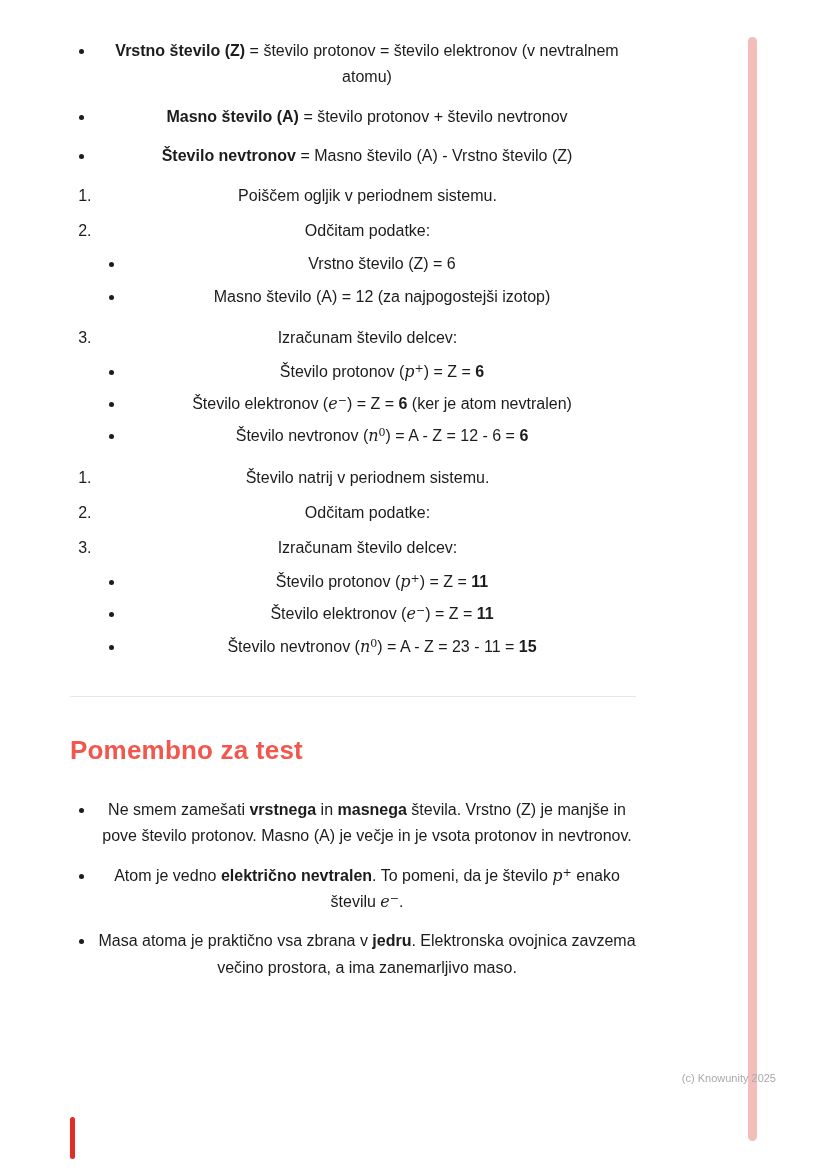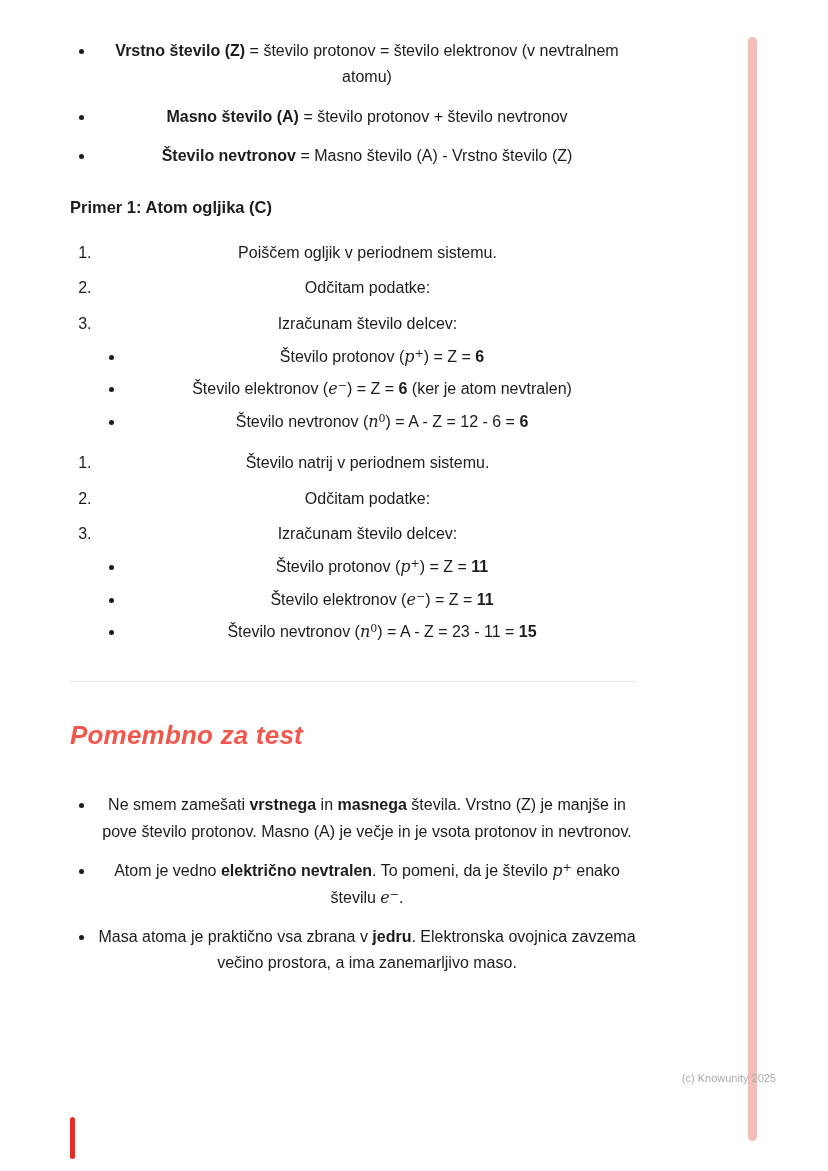--- a/index.html
+++ b/index.html
@@ -20,21 +20,21 @@
     position:absolute;left:70px;top:38px;width:566px;
     font-size:16px;line-height:1.65;
   }
   ul.bullets{list-style:disc;padding-left:25px;text-align:center;}
   ul.bullets>li{margin-bottom:13px;padding-left:3px;}
   ol.steps{list-style:decimal;padding-left:26px;}
   ol.steps>li{margin-bottom:9px;padding-left:3px;text-align:center;}
   ul.subs{list-style:disc;padding-left:26px;margin-top:7px;margin-bottom:15px;}
   ul.subs>li{margin-bottom:6px;padding-left:3px;}
   .h4{font-size:16.5px;font-weight:700;margin:24px 0 19px;}
-  .h2{font-size:26px;font-weight:800;color:var(--accent);margin:32px 0 35px;letter-spacing:.2px;font-style:italic;}
+  .h2{font-size:26px;font-weight:800;color:var(--accent);margin:32px 0 25px;letter-spacing:.2px;}
   .divider{border:none;border-top:1px solid var(--divider);margin:36px 0 0;}
   .b{font-weight:700;}
   .m{font-family:"DejaVu Serif",serif;font-style:italic;}
   .msup{font-family:"DejaVu Serif",serif;font-size:11px;position:relative;top:-5px;}
   .edge-bar{position:absolute;left:748px;top:37px;width:9px;height:1104px;
     background:var(--edge);border-radius:5px;}
   .quote-bar{position:absolute;left:70px;top:1117px;width:5px;height:42px;
     background:var(--quote);border-radius:3px;}
   .watermark{position:absolute;right:52px;top:1072px;font-size:11px;color:var(--wm);}
 </style>
@@ -43,27 +43,30 @@
 
 <div class="content">
 
   <ul class="bullets">
     <li><span><span class="b">Vrstno število (Z)</span><span> = število protonov = število elektronov (v nevtralnem atomu)</span></span></li>
     <li><span><span class="b">Masno število (A)</span><span> = število protonov + število nevtronov</span></span></li>
     <li><span><span class="b">Število nevtronov</span><span> = Masno število (A) - Vrstno število (Z)</span></span></li>
   </ul>
 
   <section>
-    <h4 class="h4">Primer 1: Atom ogljika (C)</h4>
     <ol class="steps">
       <li>
         <span>Poiščem ogljik v periodnem sistemu.</span>
       </li>
       <li>
         <span>Odčitam podatke:</span>
+        <ul class="subs">
+          <li><span><span>Vrstno število (Z) = 6</span></span></li>
+          <li><span><span>Masno število (A) = 12 (za najpogostejši izotop)</span></span></li>
+        </ul>
       </li>
       <li>
         <span>Izračunam število delcev:</span>
         <ul class="subs">
           <li><span><span>Število protonov (</span><span class="m">p</span><span class="msup">+</span><span>) = Z = </span><span class="b">6</span></span></li>
           <li><span><span>Število elektronov (</span><span class="m">e</span><span class="msup">−</span><span>) = Z = </span><span class="b">6</span><span> (ker je atom nevtralen)</span></span></li>
           <li><span><span>Število nevtronov (</span><span class="m">n</span><span class="msup">0</span><span>) = A - Z = 12 - 6 = </span><span class="b">6</span></span></li>
         </ul>
       </li>
     </ol>

